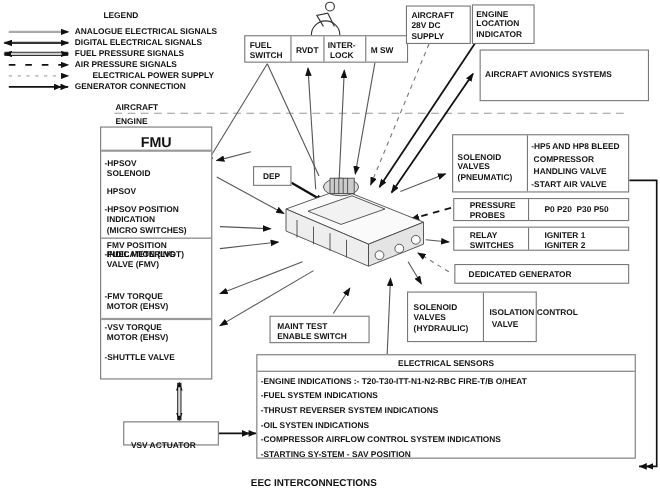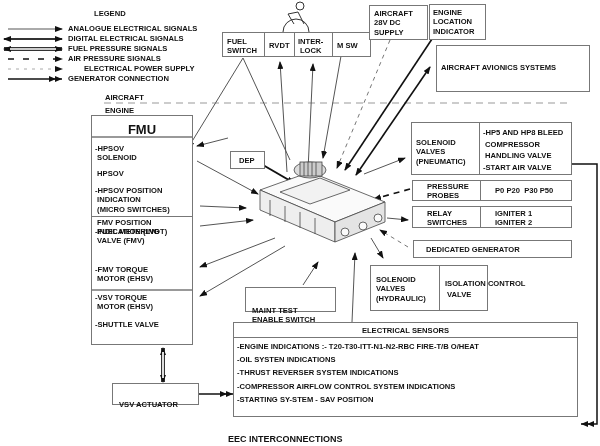--- a/index.html
+++ b/index.html
@@ -179,21 +179,21 @@
     <div>-VSV TORQUE</div>
       <div style="white-space:pre"> MOTOR (EHSV)</div>
   </div>
   <div class="t" style="left:3px;top:204px;">-SHUTTLE VALVE</div>
 </div>
 
 <div class="box" style="left:230px;top:151px;width:35px;height:18px;">
   <div class="t" style="left:8px;top:4px;">DEP</div>
 </div>
 
-<div class="box" style="left:245px;top:287px;width:91px;height:25px;padding:18px 0 0 6px;">
+<div class="box" style="left:245px;top:287px;width:91px;height:25px;padding:4px 0 0 6px;">
   <div class="t" style="position:static;">MAINT TEST</div>
   <div class="t" style="position:static;">ENABLE SWITCH</div>
 </div>
 
 <div class="box" style="left:411px;top:122px;width:161px;height:53px;">
   <div class="vdiv" style="left:67px;"></div>
   <div class="t" style="left:4px;top:15px;">
     <div>SOLENOID</div>
       <div>VALVES</div>
       <div>(PNEUMATIC)</div>
@@ -238,22 +238,23 @@
     <div>ISOLATION CONTROL</div>
       <div style="white-space:pre"> VALVE</div>
   </div>
 </div>
 
 <div class="box" style="left:233px;top:322px;width:345px;height:95px;">
   <div class="t" style="left:0;right:0;top:3px;text-align:center;">ELECTRICAL SENSORS</div>
   <div class="hdiv" style="top:14px;"></div>
   <div class="t" style="left:3px;top:17px;line-height:13.2px;">
     <div>-ENGINE INDICATIONS :- T20-T30-ITT-N1-N2-RBC FIRE-T/B O/HEAT</div>
+    <div>-FUEL SYSTEM INDICATIONS</div>
+    <div>-THRUST REVERSER SYSTEM INDICATIONS</div>
     <div>-OIL SYSTEN INDICATIONS</div>
-    <div>-THRUST REVERSER SYSTEM INDICATIONS</div>
     <div>-COMPRESSOR AIRFLOW CONTROL SYSTEM INDICATIONS</div>
     <div>-STARTING SY-STEM - SAV POSITION</div>
   </div>
 </div>
 
 <div class="box" style="left:112px;top:383px;width:87px;height:22px;">
   <div class="t" style="left:6px;top:16px;">VSV ACTUATOR</div>
 </div>
 
 <div class="t" style="left:228px;top:434px;font-size:9px;">EEC INTERCONNECTIONS</div>

